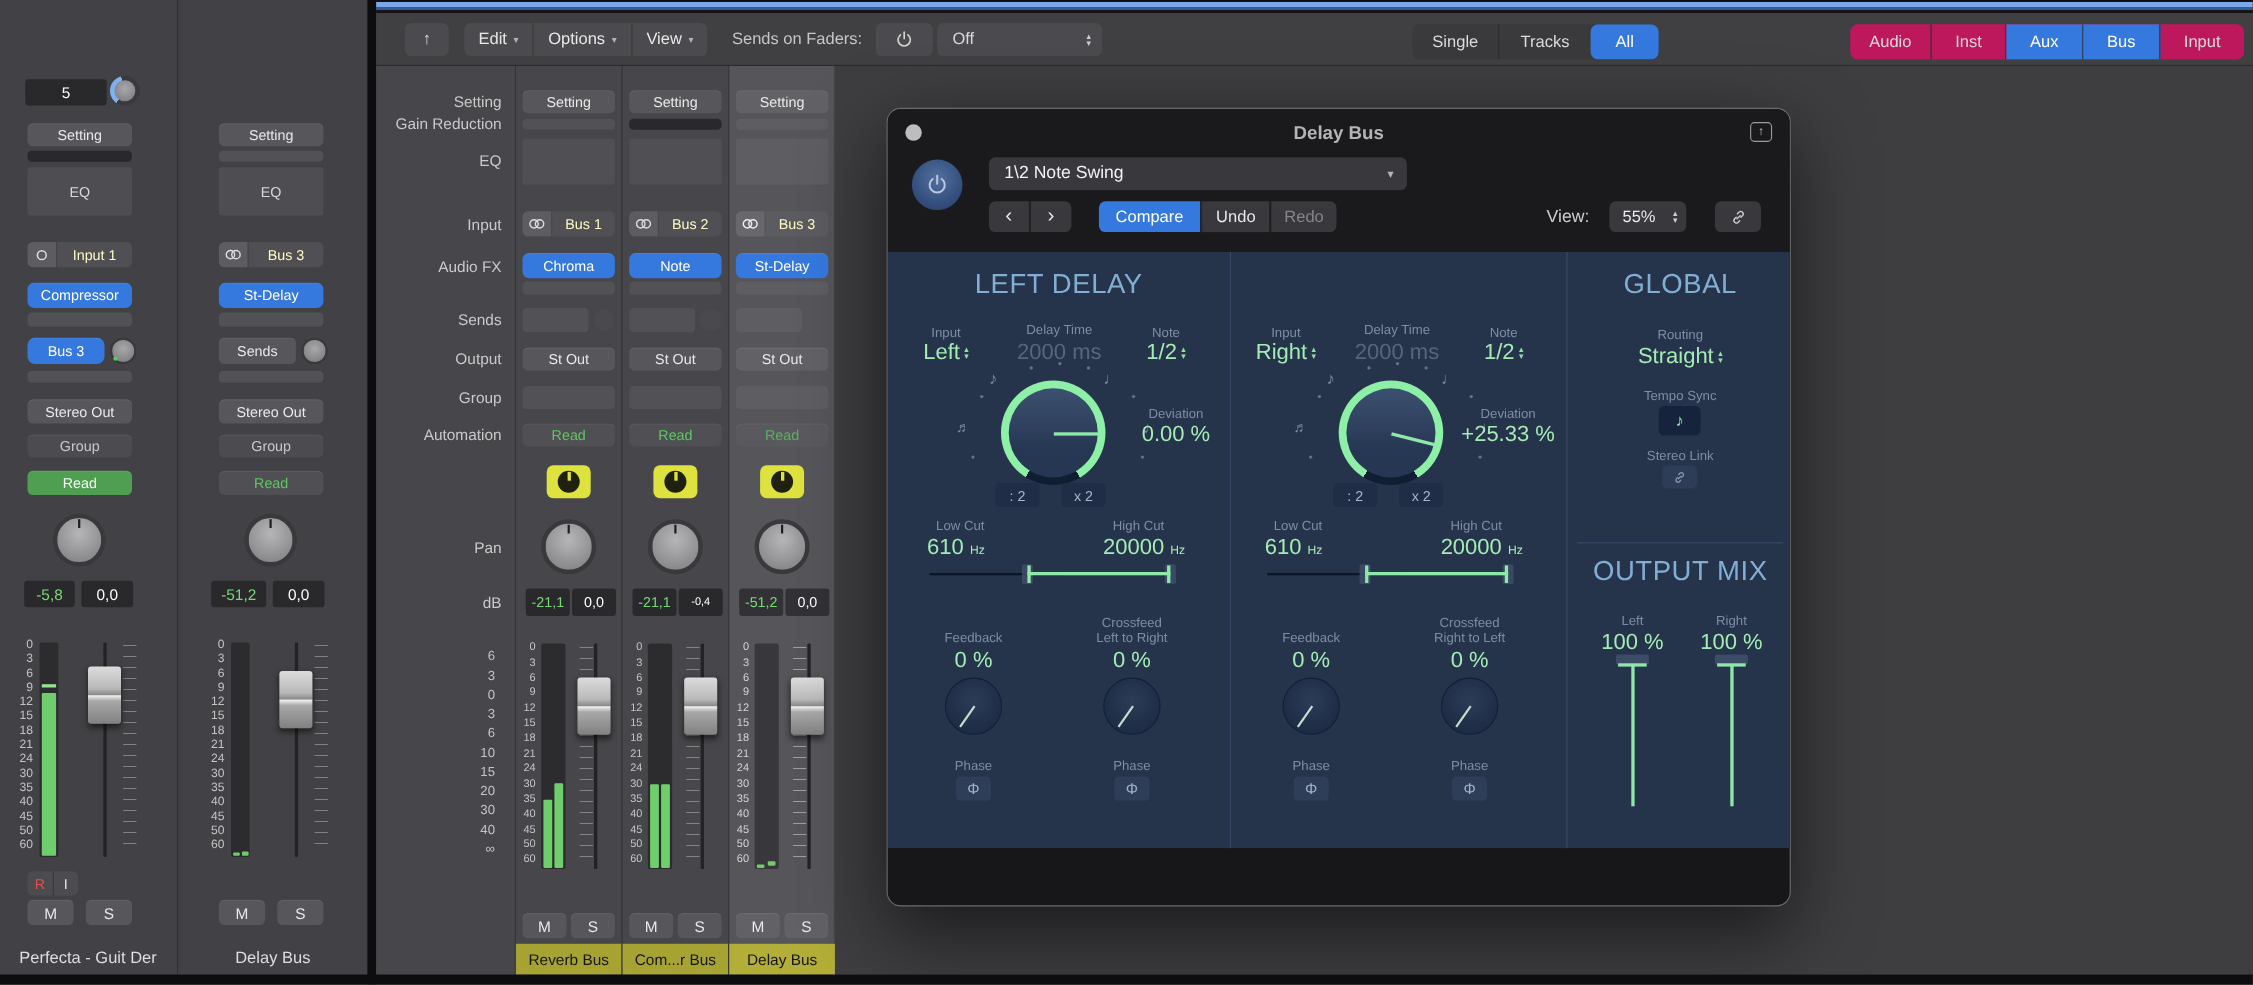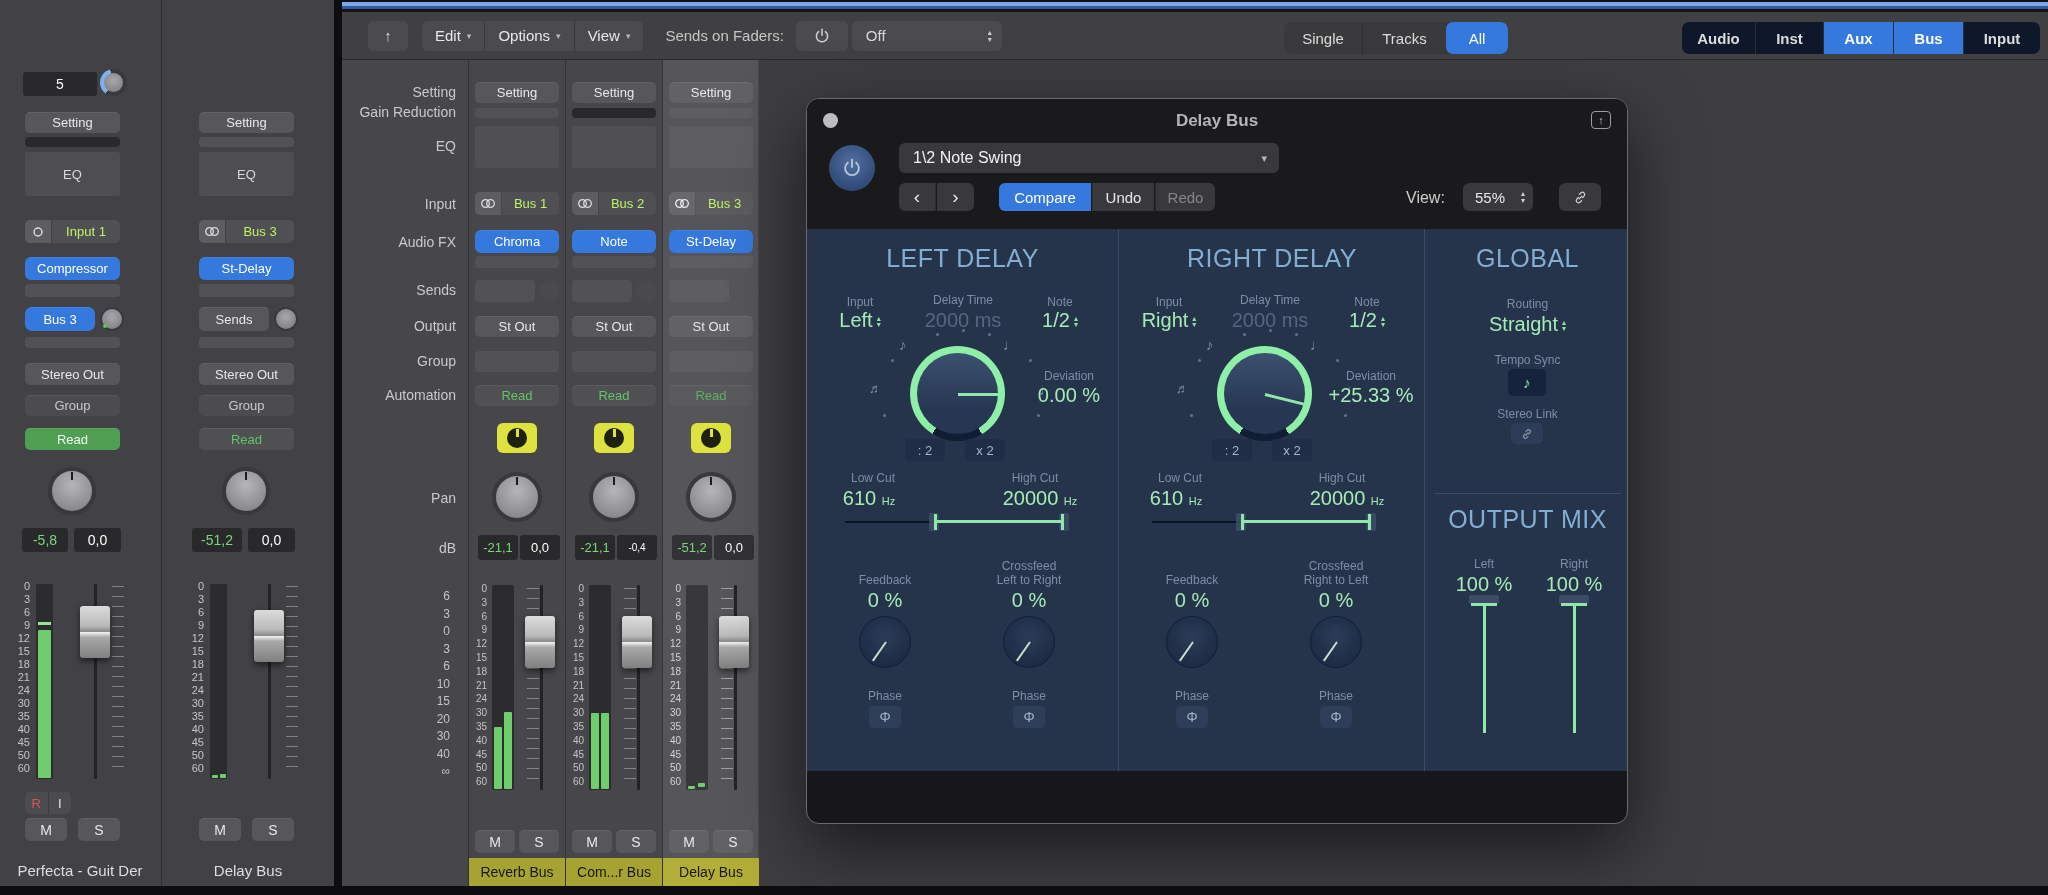--- a/index.html
+++ b/index.html
@@ -149,21 +149,21 @@
 
   .sofbtn { position:absolute; width:40px; height:30px; background:#dde23e; border-radius:6px; }
   .sofbtn::before { content:""; position:absolute; left:50%; top:50%; width:20px; height:20px;
     margin:-10px 0 0 -10px; border-radius:50%; background:#20200f; }
   .sofbtn::after { content:""; position:absolute; left:50%; top:6px; width:3px; height:8px;
     margin-left:-1.5px; background:#dde23e; }
   .io-ico { width:26px; height:100%; background:#5d5d61; border-radius:5px 0 0 5px;
             display:flex; align-items:center; justify-content:center; }
   .io-lab { flex:1; height:100%; background:#505054; border-radius:0 5px 5px 0;
             display:flex; align-items:center; justify-content:center; margin-left:1px;
-            font-size:13px; color:#bef264; }
+            font-size:13px; color:#fef9c3; }
   .iorow { position:absolute; display:flex; }
 </style>
 </head>
 <body>
 
 <div class="left-panel">
 
   <div class="chan chan1">
     <div class="valbox" style="left:23px;top:72px;width:74px;height:24px;">5</div>
     <div class="abs" style="left:100px;top:69px;width:27px;height:27px;border-radius:50%;background:conic-gradient(from 215deg,#7fb0f2 0 130deg,#3a3a3e 130deg 360deg);">
@@ -315,21 +315,21 @@
       <span class="updn">
           <span>▴</span>
           <span>▾</span>
         </span>
     </div>
     <div class="seg" style="left:942px;top:10px;">
       <div class="s-item" style="width:78px;border-right:none;">Single</div>
       <div class="s-item" style="width:84px;border-left:1px solid #2e2e31;border-right:none;">Tracks</div>
       <div class="s-item on" style="width:62px;border-radius:7px;">All</div>
     </div>
-    <div class="seg" style="right:8px;top:10px;background:#0f172a;font-weight:bold;">
+    <div class="seg" style="right:8px;top:10px;background:#be185d;">
       <div class="s-item" style="width:74px;">Audio</div>
       <div class="s-item" style="width:68px;">Inst</div>
       <div class="s-item on" style="width:70px;">Aux</div>
       <div class="s-item on" style="width:70px;">Bus</div>
       <div class="s-item" style="width:76px;">Input</div>
     </div>
   </div>
 
   <div class="strips-bg"></div>
 
@@ -628,21 +628,20 @@
       <div class="phbtn" style="left:62px;top:477px;">
           <span>Φ</span>
         </div>
       <div class="plab" style="left:184px;top:460px;width:76px;">Phase</div>
       <div class="phbtn" style="left:206px;top:477px;">
           <span>Φ</span>
         </div>
     </div>
 
     <div class="pcol bline" style="left:313px;width:305px;">
-      <div class="ptitle" style="top:15px;">RIGHT DELAY</div>
       <div class="plab" style="left:14px;top:66px;width:70px;">Input</div>
       <div class="pval" style="left:14px;top:80px;width:70px;"><span>Right</span><span class="pcarets">
             <span>▴</span>
             <span>▾</span>
           </span></div>
       <div class="plab" style="left:100px;top:64px;width:100px;">Delay Time</div>
       <div class="pval dim" style="left:100px;top:80px;width:100px;">2000 ms</div>
       <div class="plab" style="left:212px;top:66px;width:70px;">Note</div>
       <div class="pval" style="left:212px;top:80px;width:70px;"><span>1/2</span><span class="pcarets">
             <span>▴</span>

